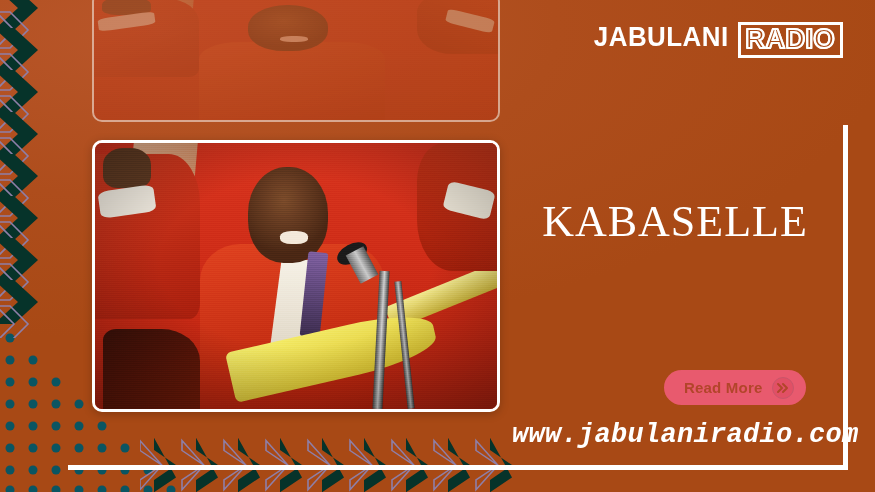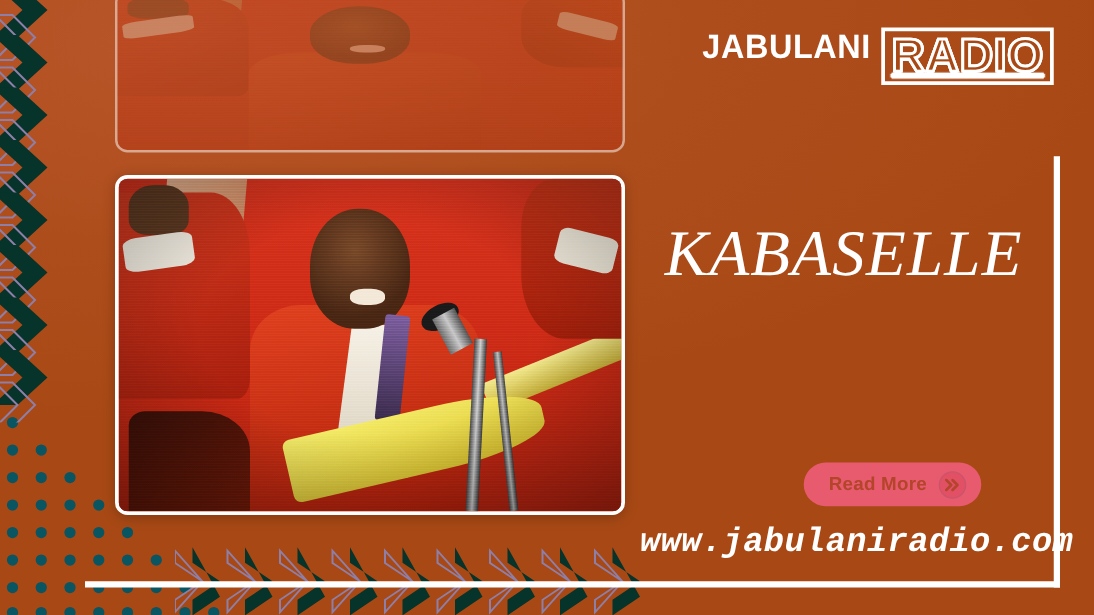--- a/index.html
+++ b/index.html
@@ -184,27 +184,26 @@
     font-size:27px;
     letter-spacing:0.5px;
     font-family:"Liberation Sans", sans-serif;
     transform:scaleX(0.96);
   }
   .logo-box {
     border:3px solid #FFFFFF;
     padding:1px 5px 2px 5px;
     color:#A84915;
     font-weight:900;
-    font-size:37px;
+    font-size:27px;
     letter-spacing:0.5px;
     line-height:1.0;
     text-shadow:
        1px 0 0 #FFFFFF, -1px 0 0 #FFFFFF,
        0 1px 0 #FFFFFF, 0 -1px 0 #FFFFFF;
-    text-decoration: underline;
     -webkit-text-stroke:2.2px #FFFFFF;
   }
 
   
   .frame-v {
     position:absolute; right:27px; top:125px;
     width:5px; height:345px; background:#FFFFFF; z-index:6;
   }
   .frame-h {
     position:absolute; right:27px; bottom:22px;
@@ -222,30 +221,29 @@
     font-weight:700;
     font-size:47px;
     letter-spacing:2px;
     line-height:1.05;
     white-space:nowrap;
   }
   .title-sub {
     color:#FFFFFF;
     font-family:"Liberation Serif", serif;
     font-weight:400;
-    font-size:52px;
+    font-size:44px;
     letter-spacing:1px;
-    margin-top:2px;
+    margin-top:24px;
     white-space:nowrap;
-    font-style:italic;
   }
 
   
   .readmore {
-    position:absolute; left:643px; top:370px;
+    position:absolute; left:664px; top:370px;
     height:35px; padding:0 12px 0 20px;
     display:flex; align-items:center; gap:9px;
     background:#E85A6E;
     border:none; border-radius:20px;
     cursor:pointer;
     z-index:8;
   }
   .readmore .lbl {
     color:#B2452A;
     font-weight:700;

